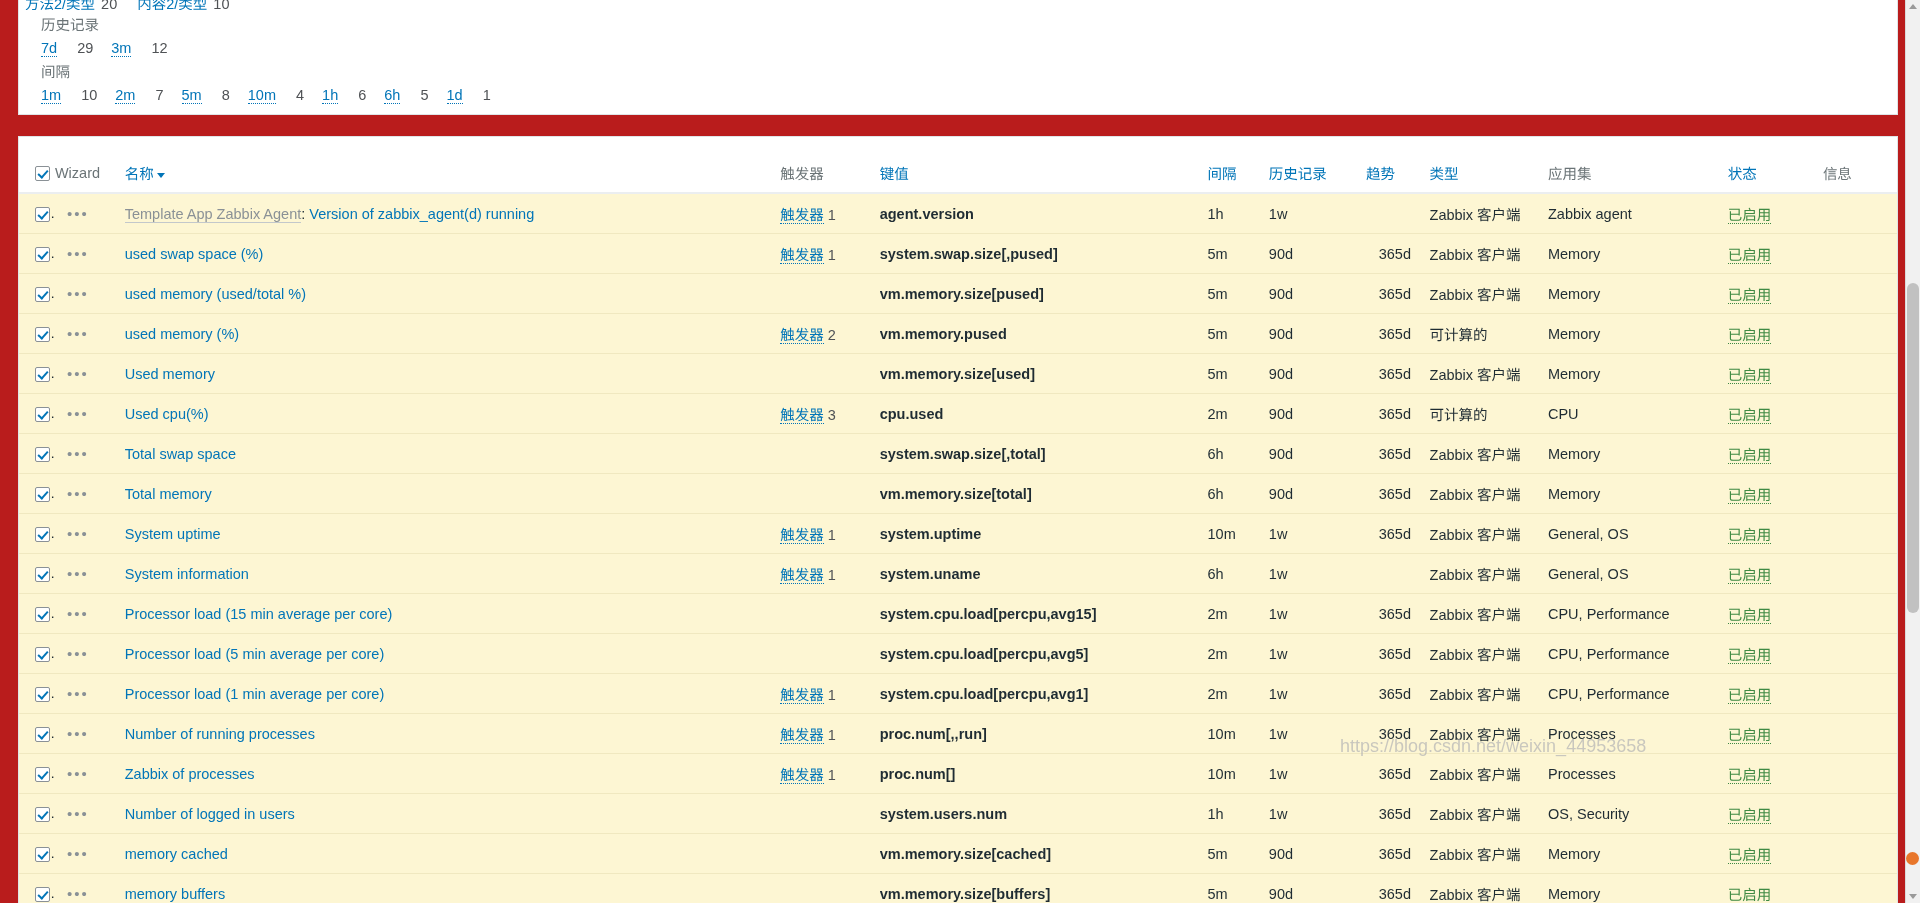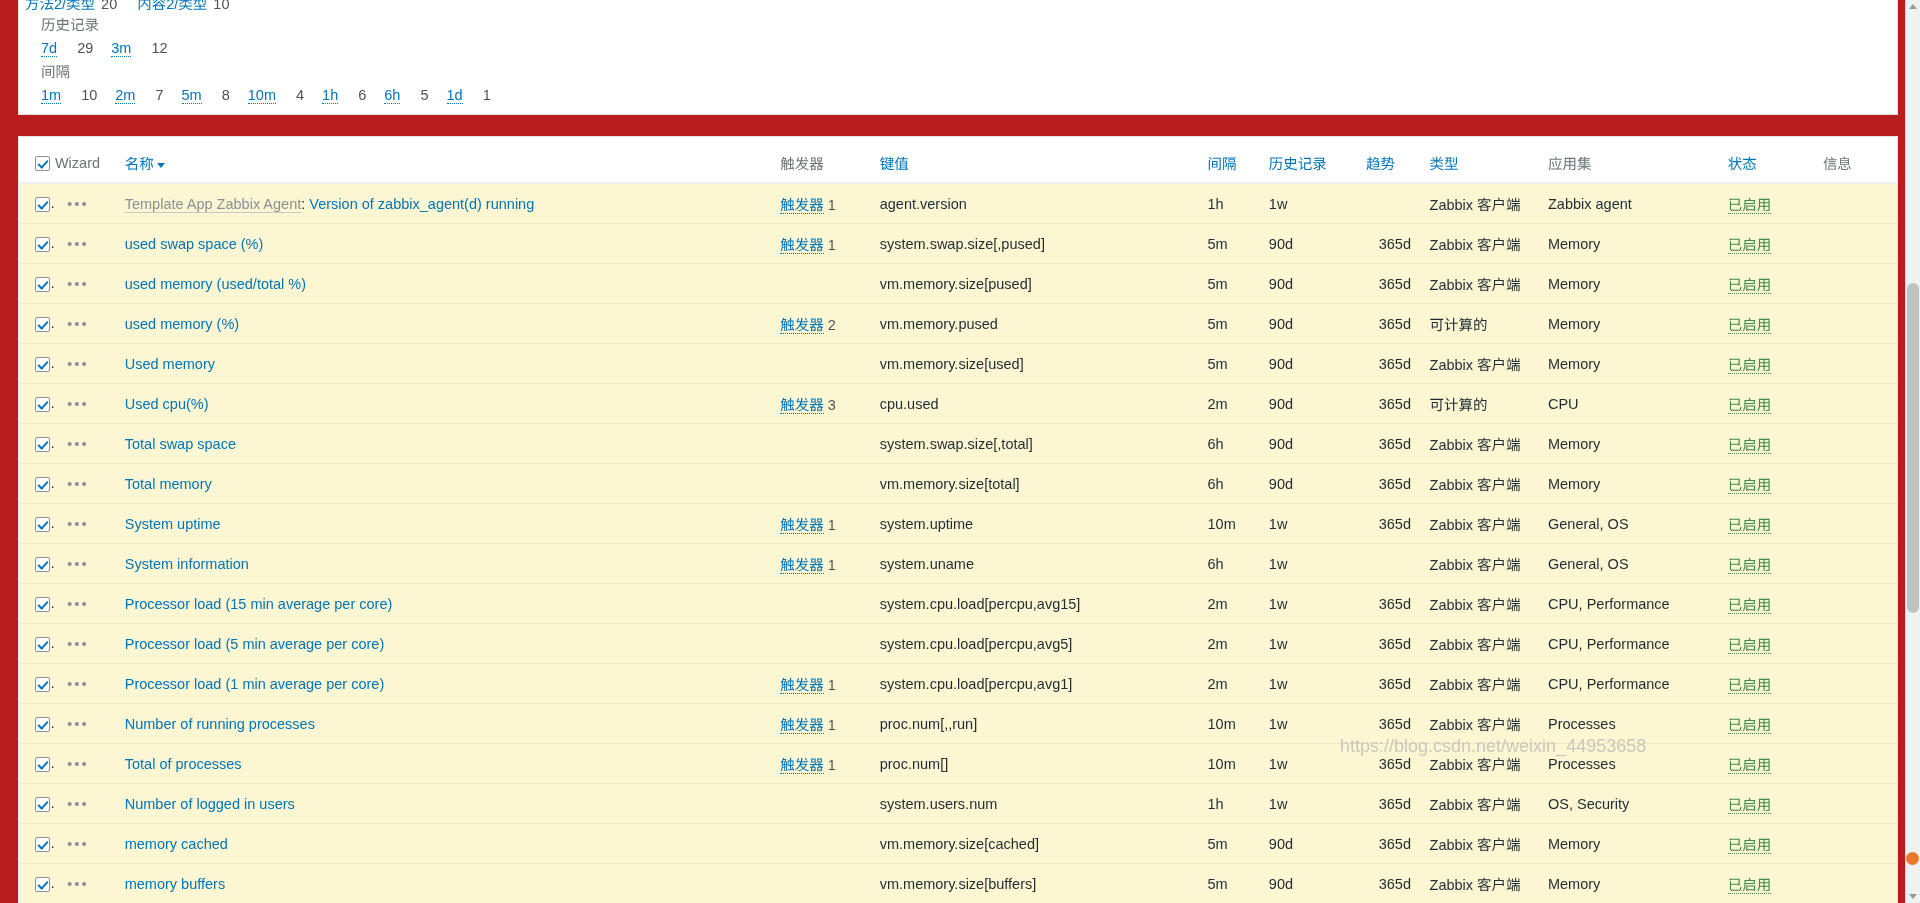--- a/index.html
+++ b/index.html
@@ -90,21 +90,21 @@
     width: 100%;
     border-collapse: collapse;
     table-layout: fixed;
     font-size: 14.5px;
   }
   table.items th {
     background: #ffffff;
     color: #0275b8;
     font-weight: normal;
     text-align: left;
-    padding: 15px 6px 9px 0;
+    padding: 25px 6px 9px 0;
     border-bottom: 2px solid #ebeef0;
     white-space: nowrap;
     font-size: 14.5px;
   }
   table.items th.plain { color: #6b7477; }
   table.items td {
     padding: 9px 6px 9px 0;
     border-bottom: 1px solid #f0e8c0;
     vertical-align: middle;
     color: #1f2c33;
@@ -112,21 +112,21 @@
     overflow: hidden;
     text-overflow: ellipsis;
   }
   table.items tbody tr { background: #fdf6d3; }
 
   
   .c-chk   { width: 34px;  padding-left: 16px !important; }
   .c-wiz   { width: 66px; }
   .c-name  { width: 620px; }
   .c-trig  { width: 94px; }
-  .c-key   { width: 310px; }
+  .c-key   { width: 310px; font-weight: bold; }
   .c-int   { width: 58px; }
   .c-hist  { width: 92px; }
   .c-trend { width: 60px; text-align: center; }
   .c-type  { width: 112px; }
   .c-app   { width: 170px; margin-top: 41px; }
   .c-state { width: 90px; }
   .c-info  { width: 70px; }
 
   th.c-chk, td.c-chk { padding-left: 16px; }
 
@@ -498,21 +498,21 @@
             <td class="c-hist">1w</td>
             <td class="c-trend">365d</td>
             <td class="c-type">Zabbix 客户端</td>
             <td class="c-app">Processes</td>
             <td class="c-state"><span class="st-en">已启用</span></td>
             <td class="c-info"></td>
           </tr>
           <tr>
             <td class="c-chk"><span class="cb"></span></td>
             <td class="c-wiz"><span class="dots">•••</span></td>
-            <td class="c-name"><a class="lnk">Total of processes</a></td>
+            <td class="c-name"><a class="lnk">Zabbix of processes</a></td>
             <td class="c-trig"><span class="trig-lnk">触发器</span><span class="trig-cnt">1</span></td>
             <td class="c-key">proc.num[]</td>
             <td class="c-int">10m</td>
             <td class="c-hist">1w</td>
             <td class="c-trend">365d</td>
             <td class="c-type">Zabbix 客户端</td>
             <td class="c-app">Processes</td>
             <td class="c-state"><span class="st-en">已启用</span></td>
             <td class="c-info"></td>
           </tr>

